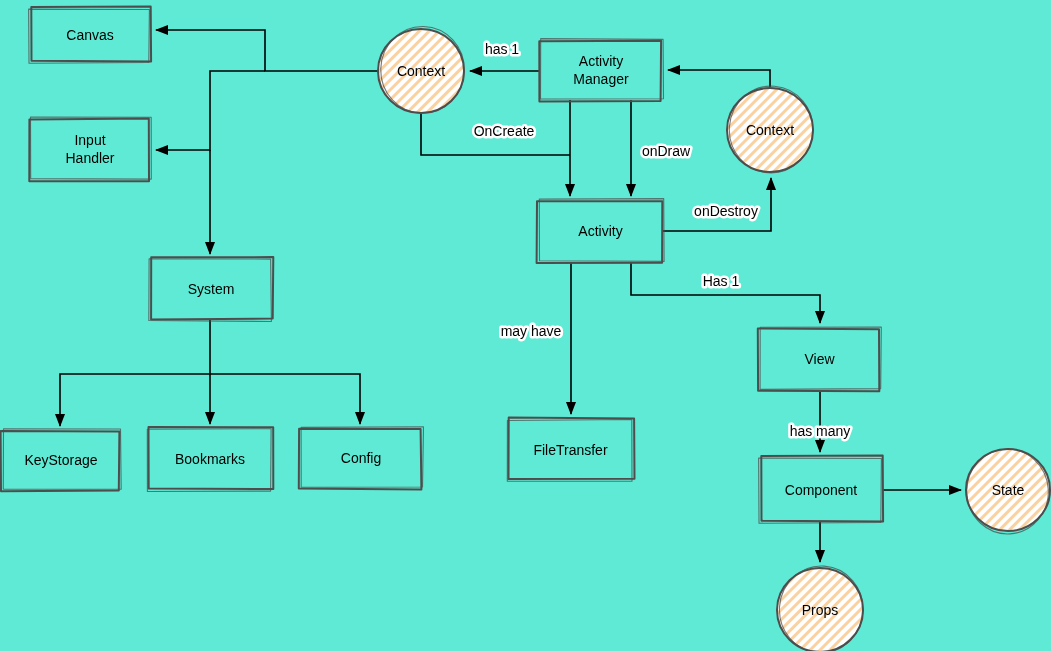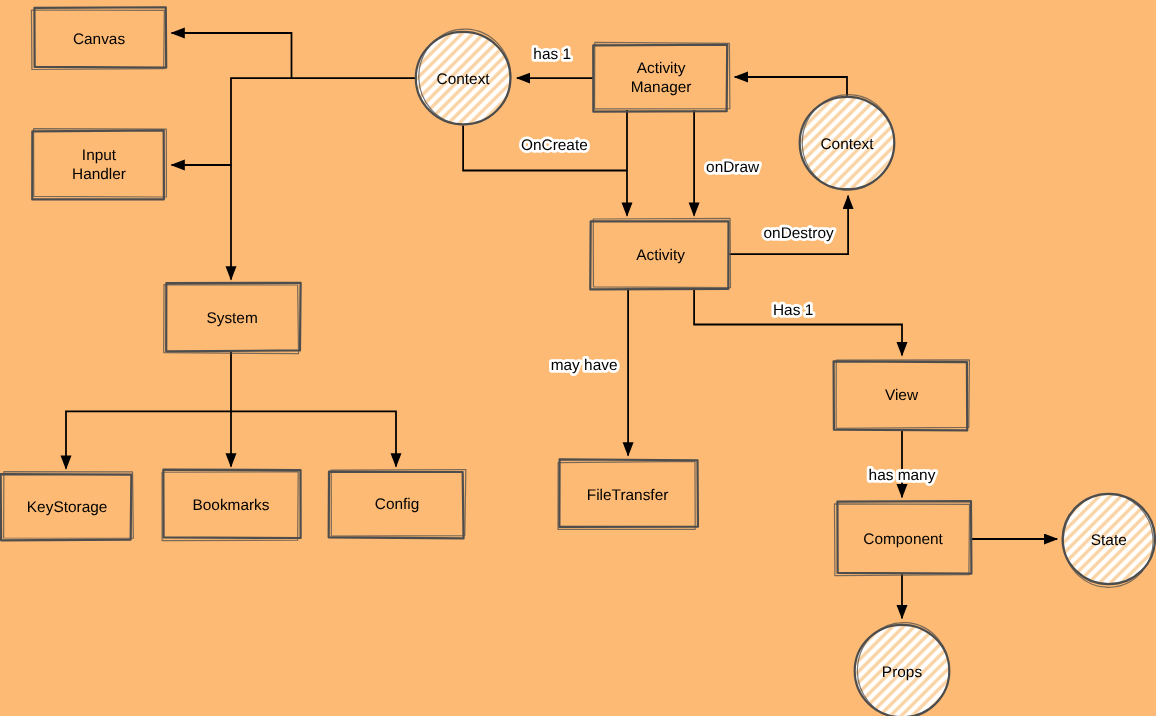--- a/index.html
+++ b/index.html
@@ -8,21 +8,21 @@
     background: #ffffff;
     width: 1051px;
     height: 651px;
     overflow: hidden;
     font-family: "Liberation Sans", sans-serif;
   }
   #stage {
     position: relative;
     width: 1051px;
     height: 651px;
-    background: #fdba74;
+    background: #5eead4;
   }
   svg { display: block; }
   .edge-line {
     fill: none;
     stroke: #000000;
     stroke-width: 1.6px;
   }
   .node-outline {
     fill: none;
     stroke-linejoin: round;

